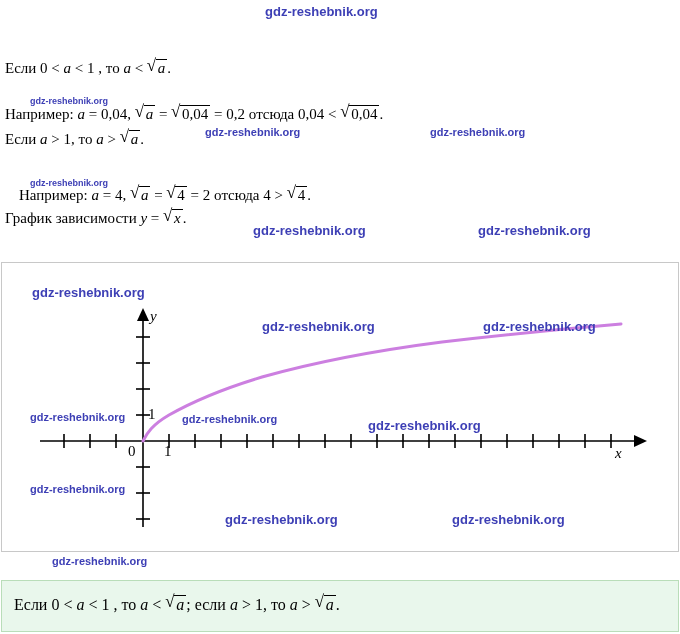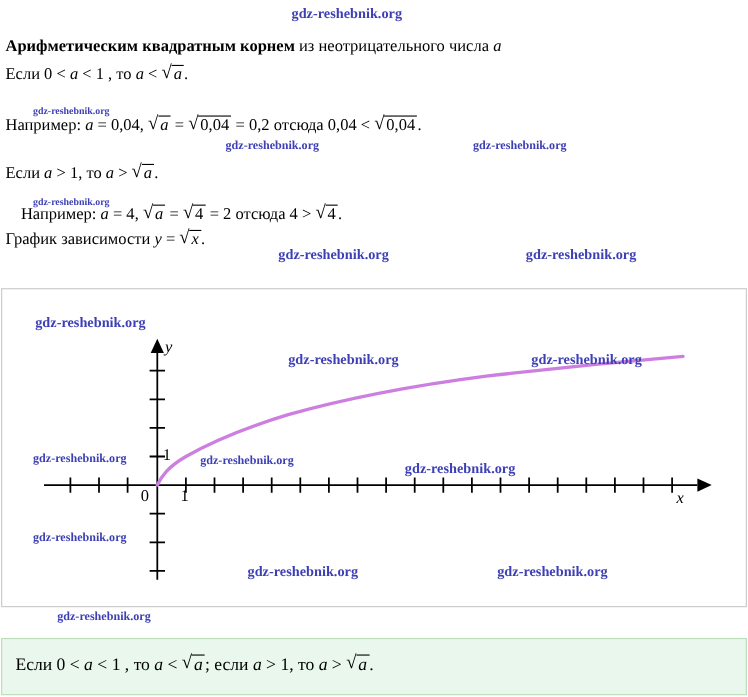--- a/index.html
+++ b/index.html
@@ -14,21 +14,21 @@
     position: relative;
     overflow: hidden;
   }
   .page {
     position: relative;
     width: 680px;
     height: 634px;
   }
   .wm {
     color: #3d3fb5;
-    font-family: Liberation Serif, serif;
+    font-family: Liberation Sans, sans-serif;
     font-weight: bold;
     position: absolute;
     white-space: nowrap;
   }
   .wm-sm {
     font-size: 9px;
   }
   .wm-md {
     font-size: 11px;
   }
@@ -106,33 +106,30 @@
     position: absolute;
     font-size: 15px;
     color: #000;
   }
 </style>
 </head>
 <body>
 
 <div class="page">
 
-  <div class="line" style="left:5px; top:34px;">
-    <span class="bold">Арифметическим квадратным корнем</span><span> из неотрицательного числа </span><span class="mathvar">a</span>
-  </div>
 
   <div class="line" style="left:5px; top:59px;">
     <span>Если </span><span>0</span><span> &lt; </span><span class="mathvar">a</span><span> &lt; </span><span>1</span><span> , то </span><span class="mathvar">a</span><span> &lt; </span><span class="sqrt"><span class="sign">√</span><span class="radicand mathvar">a</span></span><span>.</span>
   </div>
 
   <div class="line" style="left:5px; top:105px;">
     <span>Например: </span><span class="mathvar">a</span><span> = 0,04</span><span>, </span><span class="sqrt"><span class="sign">√</span><span class="radicand mathvar">a</span></span><span> = </span><span class="sqrt"><span class="sign">√</span><span class="radicand">0,04</span></span><span> = 0,2</span><span> отсюда </span><span>0,04</span><span> &lt; </span><span class="sqrt"><span class="sign">√</span><span class="radicand">0,04</span></span><span>.</span>
   </div>
 
-  <div class="line" style="left:5px; top:149px;">
+  <div class="line" style="left:5px; top:130px;">
     <span>Если </span><span class="mathvar">a</span><span> &gt; </span><span>1</span><span>, то </span><span class="mathvar">a</span><span> &gt; </span><span class="sqrt"><span class="sign">√</span><span class="radicand mathvar">a</span></span><span>.</span>
   </div>
 
   <div class="line" style="left:19px; top:186px;">
     <span>Например: </span><span class="mathvar">a</span><span> = 4</span><span>, </span><span class="sqrt"><span class="sign">√</span><span class="radicand mathvar">a</span></span><span> = </span><span class="sqrt"><span class="sign">√</span><span class="radicand">4</span></span><span> = 2</span><span> отсюда </span><span>4</span><span> &gt; </span><span class="sqrt"><span class="sign">√</span><span class="radicand">4</span></span><span>.</span>
   </div>
 
   <div class="line" style="left:5px; top:209px;">
     <span>График зависимости </span><span class="mathvar">y</span><span> = </span><span class="sqrt"><span class="sign">√</span><span class="radicand mathvar">x</span></span><span>.</span>
   </div>

